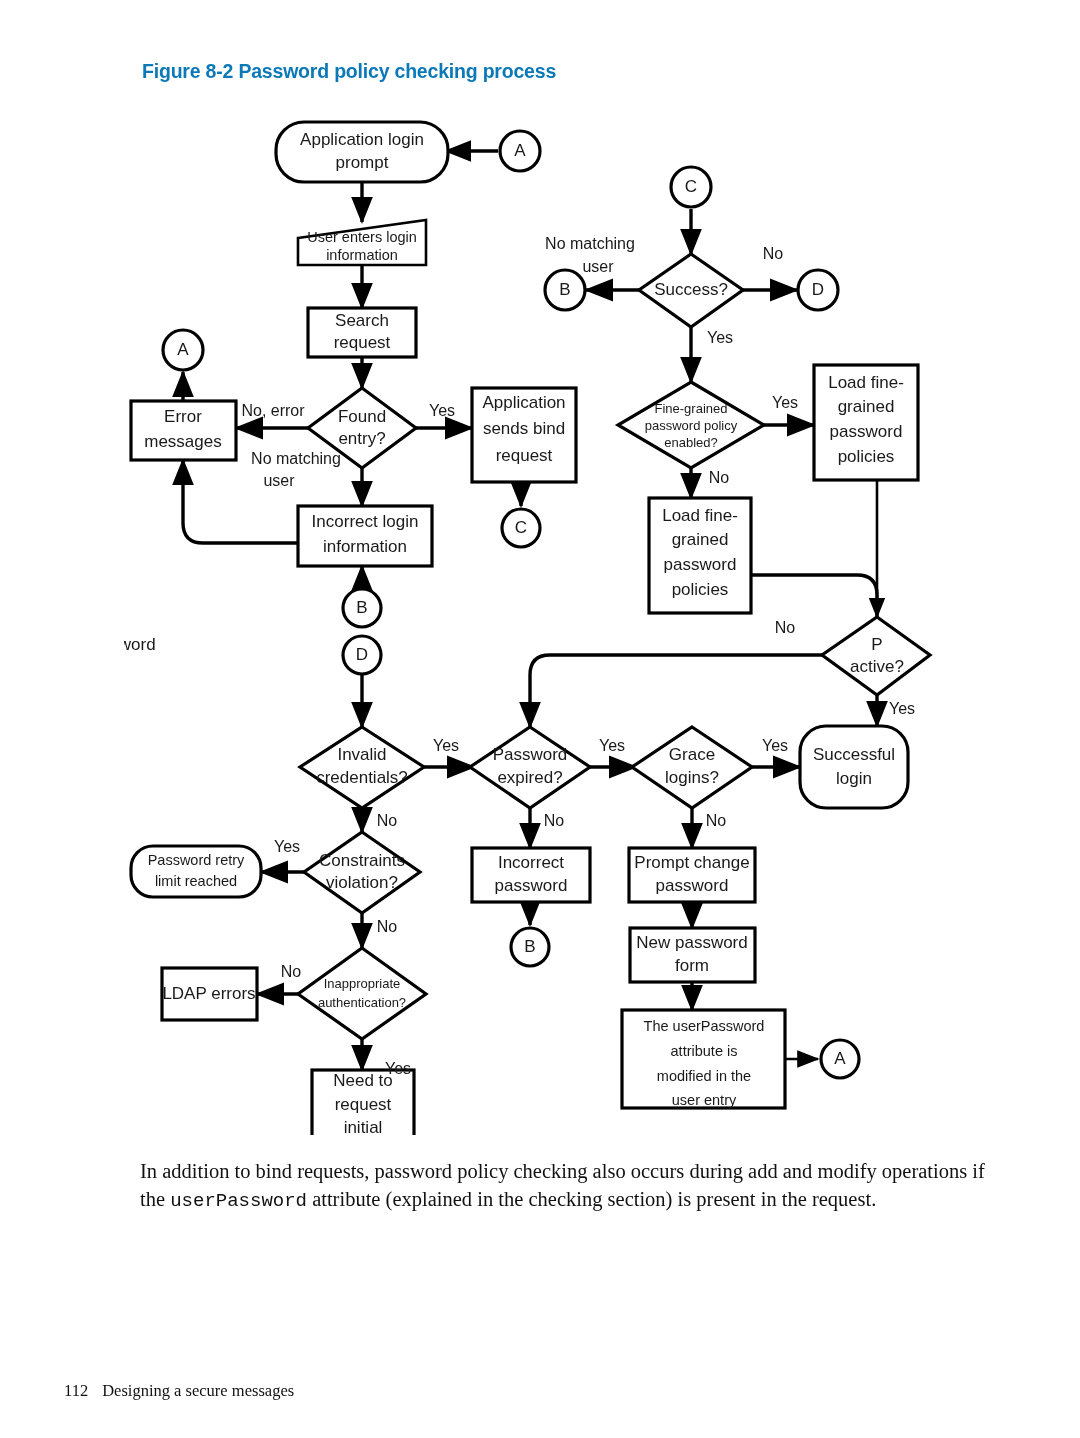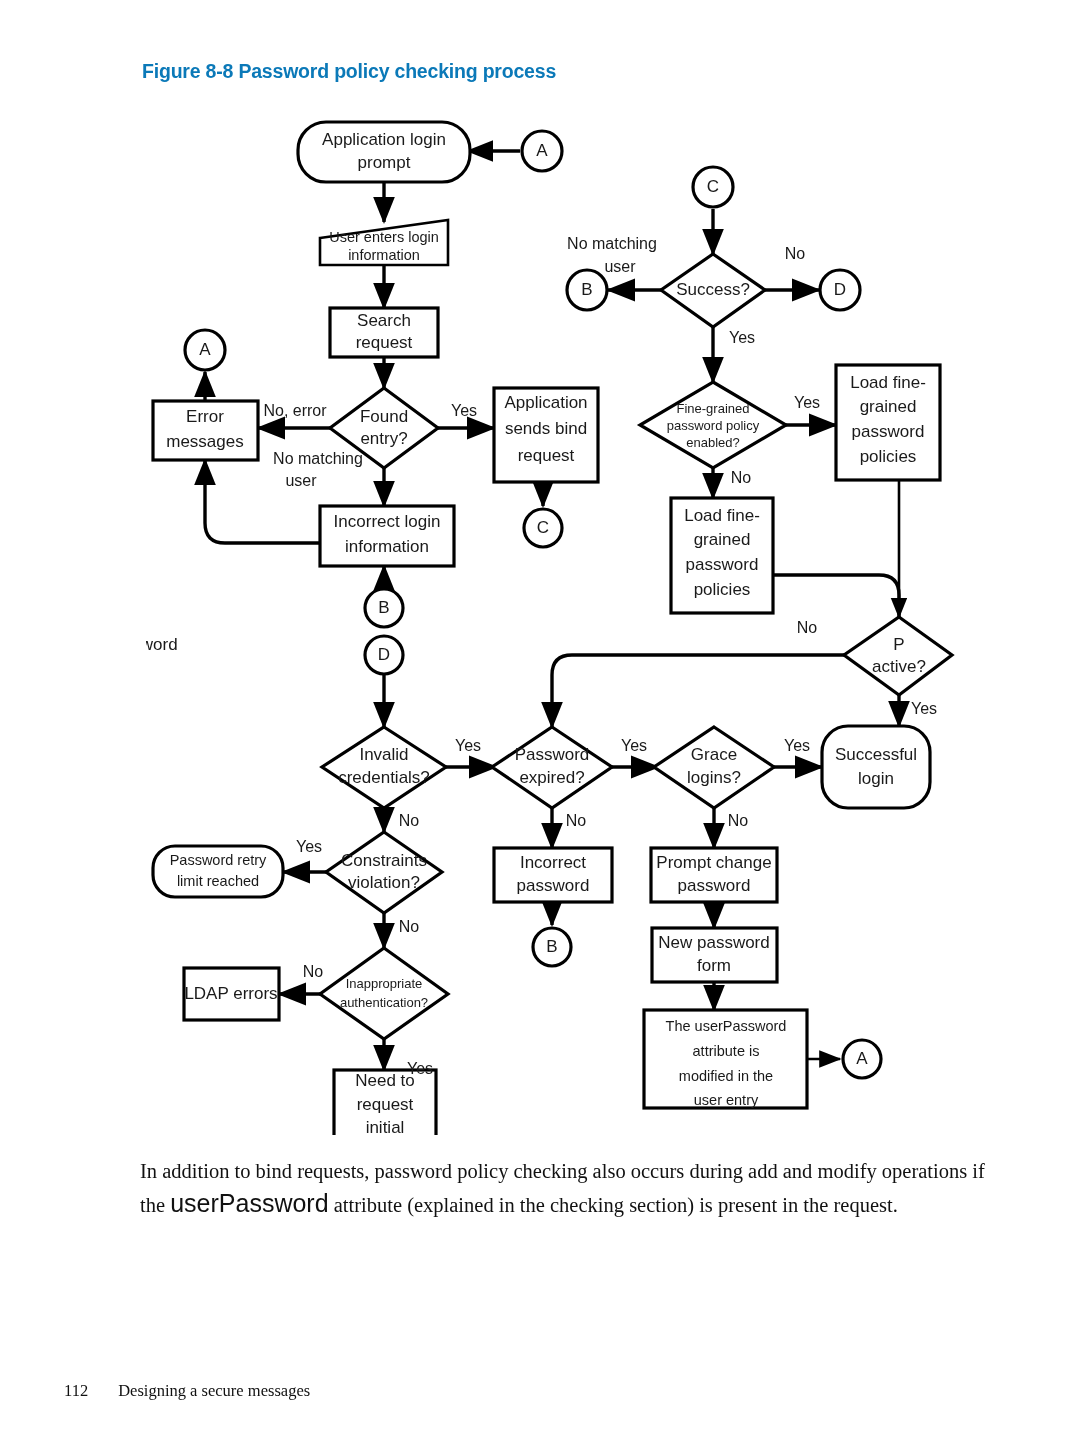--- a/index.html
+++ b/index.html
@@ -25,21 +25,21 @@
     top: 60px;
     font-family: "Liberation Sans", sans-serif;
     font-weight: bold;
     font-size: 19.5px;
     letter-spacing: -0.2px;
     color: #0b79b8;
     white-space: nowrap;
   }
   .fig-wrap {
     position: absolute;
-    left: 146px;
+    left: 124px;
     top: 110px;
     width: 820px;
     height: 1025px;
     overflow: hidden;
   }
   svg.flow {
     display: block;
   }
   svg.flow .shape {
     fill: #ffffff;
@@ -83,40 +83,40 @@
     left: 140px;
     top: 1158px;
     width: 860px;
     font-family: "Liberation Serif", serif;
     font-size: 20.5px;
     line-height: 1.36;
     color: #111111;
     text-align: left;
   }
   .body-text .mono {
-    font-family: Liberation Sans, sans-serif;
-    font-size: 25px;
+    font-family: Liberation Mono, monospace;
+    font-size: 19px;
   }
   .footer {
     position: absolute;
     left: 64px;
     top: 1381px;
     font-family: "Liberation Serif", serif;
     font-size: 16.5px;
     color: #111111;
     white-space: nowrap;
   }
-  .footer .pg { margin-right: 30px; }
+  .footer .pg { margin-right: 14px; }
 </style>
 </head>
 <body>
 
 <div class="page">
 
-  <div class="fig-title">Figure 8-8 Password policy checking process</div>
+  <div class="fig-title">Figure 8-2 Password policy checking process</div>
 
   <div class="fig-wrap">
   <svg class="flow" width="820" height="1025" viewBox="0 0 820 1025" xmlns="http://www.w3.org/2000/svg">
     <defs>
       <marker id="ah" markerWidth="9" markerHeight="9" refX="7.4" refY="3.2" orient="auto" markerUnits="strokeWidth">
         <path d="M0,0 L8,3.2 L0,6.4 z" fill="#000"></path>
       </marker>
       <marker id="ahs" markerWidth="10" markerHeight="10" refX="8" refY="3.4" orient="auto" markerUnits="strokeWidth">
         <path d="M0,0 L8.6,3.4 L0,6.8 z" fill="#000"></path>
       </marker>

